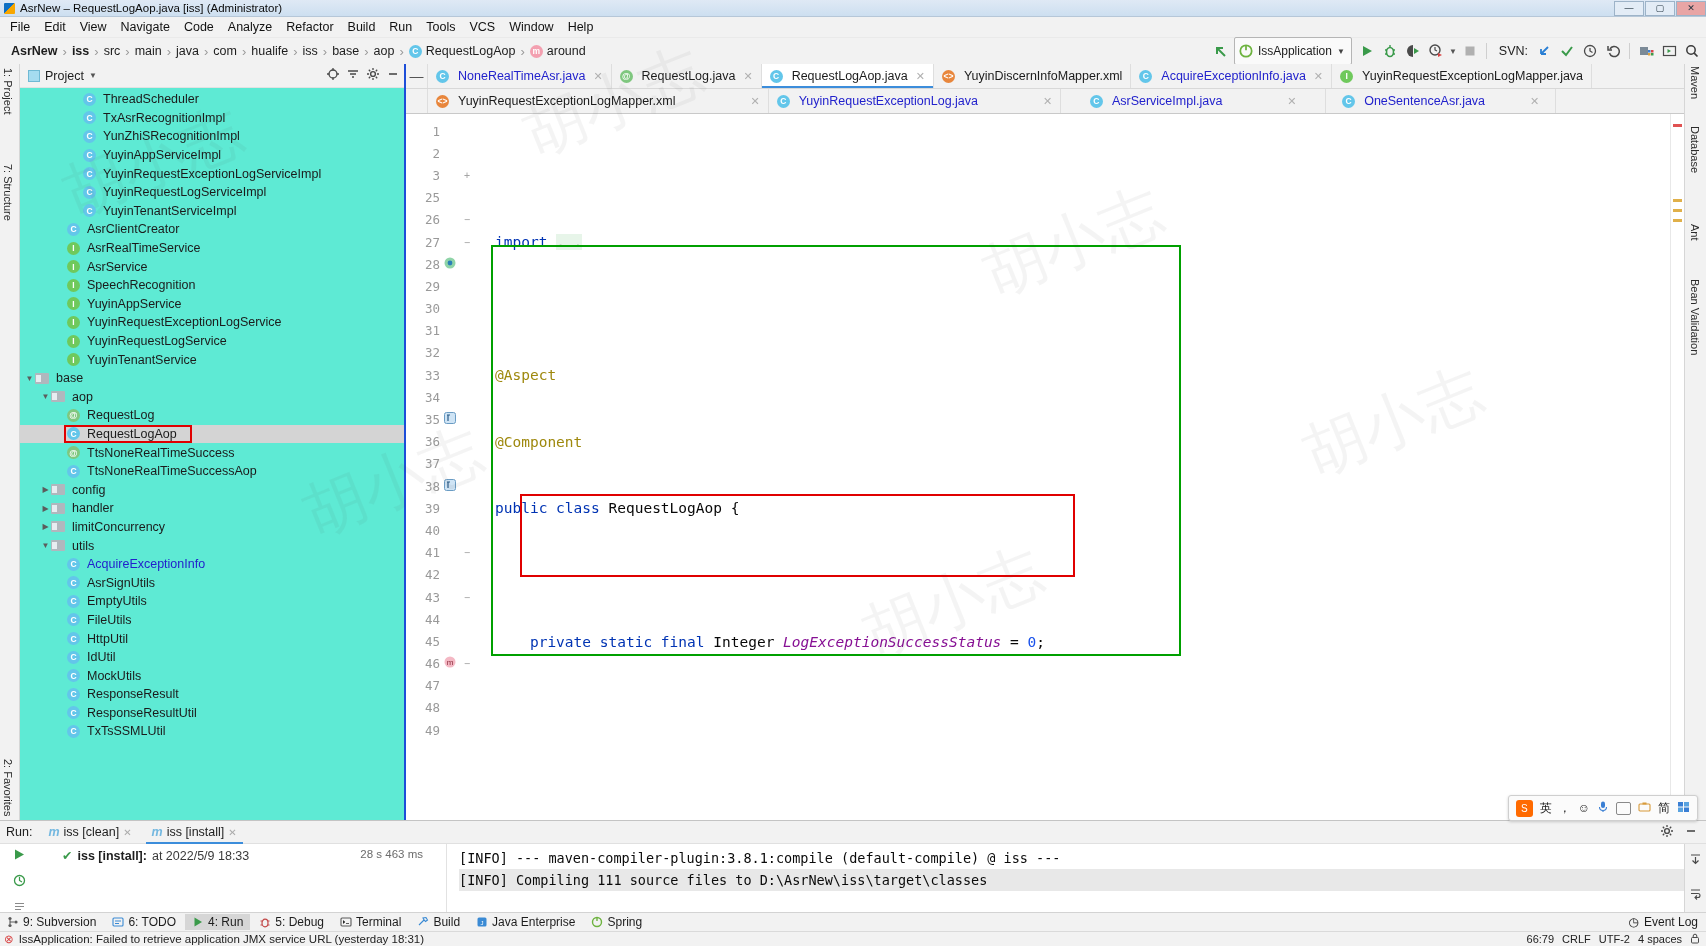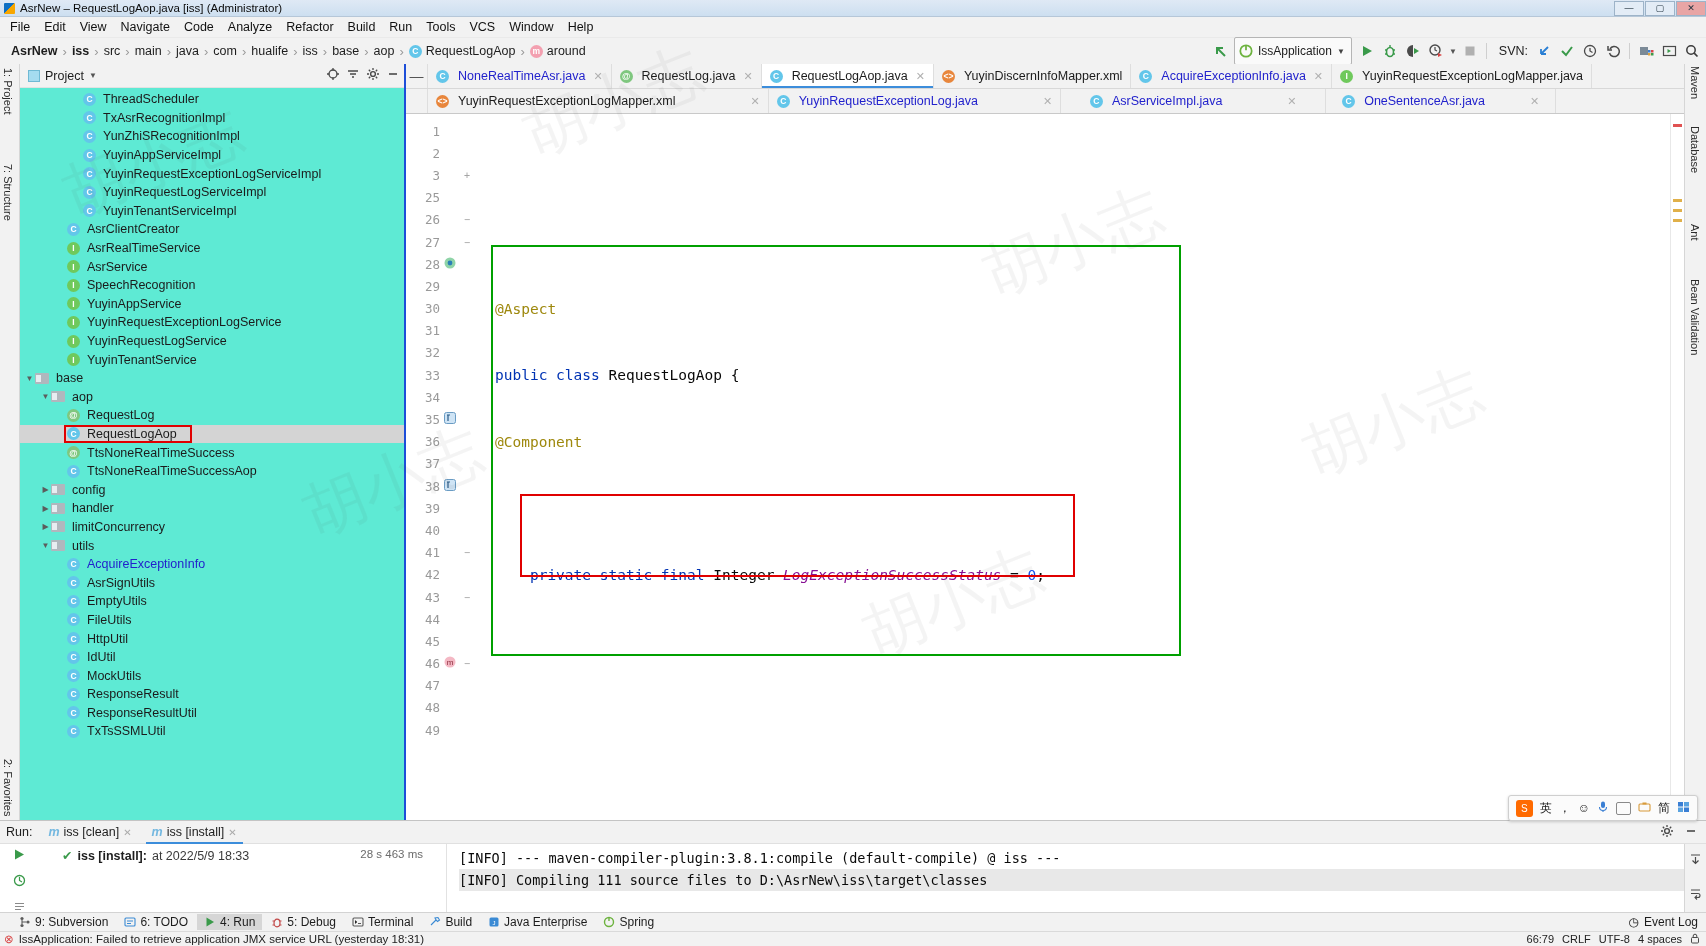--- a/index.html
+++ b/index.html
@@ -230,21 +230,21 @@
   .console-right-rail {
     position: absolute; right: 0; top: 0; bottom: 0; width: 22px;
     background: #f2f2f2; border-left: 1px solid #d6d6d6;
     display: flex; flex-direction: column; align-items: center; padding-top: 6px; gap: 12px;
   }
 
   
   .twbar {
     position: absolute; left: 0; right: 0; bottom: 15px; height: 19px;
     background: #f2f2f2; border-top: 1px solid #d3d3d3;
-    display: flex; align-items: center; font-size: 12px; padding-left: 12px; gap: 2px;
+    display: flex; align-items: center; font-size: 12px; padding-left: 0; gap: 2px;
   }
   .twitem { display: flex; align-items: center; gap: 4px; padding: 1px 7px; white-space: nowrap; }
   .twitem.active { background: #d6d6d6; }
   .twbar-right { margin-left: auto; display: flex; align-items: center; gap: 5px; padding-right: 8px; }
 
   
   .statusbar {
     position: absolute; left: 0; right: 0; bottom: 0; height: 15px;
     background: #f2f2f2; border-top: 1px solid #dadada;
     display: flex; align-items: center; font-size: 11.5px; color: #222;
@@ -874,24 +874,25 @@
               <span class="gfold"></span>
             </div>
             <div class="gline">
               <span class="gnum">49</span>
               <span class="gico"></span>
               <span class="gfold"></span>
             </div>
           </div>
         <div class="code" id="code">
           <div class="cl"></div>
+          <div class="cl"><span class="kw">import</span> <span class="hl-soft">...</span></div>
           <div class="cl"></div>
           <div class="cl"><span class="ann">@Aspect</span></div>
+          <div class="cl"><span class="ann">@Component</span></div>
           <div class="cl"><span class="kw">public class</span> RequestLogAop {</div>
-          <div class="cl"><span class="ann">@Component</span></div>
           <div class="cl"></div>
           <div class="cl">    <span class="kw">private static final</span> Integer <span class="fld">LogExceptionSuccessStatus</span> = <span class="num">0</span>;</div>
           <div class="cl"></div>
           
           
           
           
           
           
           
@@ -1093,21 +1094,21 @@
       <span>Event Log</span>
     </div>
   </div>
 
   <div class="statusbar">
     <span style="color:#d84545;margin-right:5px">⊗</span>
     <span>IssApplication: Failed to retrieve application JMX service URL (yesterday 18:31)</span>
     <div class="status-right">
       <span>66:79</span>
       <span>CRLF</span>
-      <span>UTF-8</span>
+      <span>UTF-2</span>
       <span>4 spaces</span>
       <span>
         <svg width="10" height="11" viewBox="0 0 10 11">
             <rect x="1.5" y="4.5" width="7" height="5.5" rx="1" fill="none" stroke="#4a4a4a" stroke-width="1"></rect>
             <path d="M3.2 4.5 L3.2 3 A1.8 1.8 0 0 1 6.8 3 L6.8 4.5" fill="none" stroke="#4a4a4a" stroke-width="1"></path>
           </svg>
       </span>
     </div>
   </div>
 

